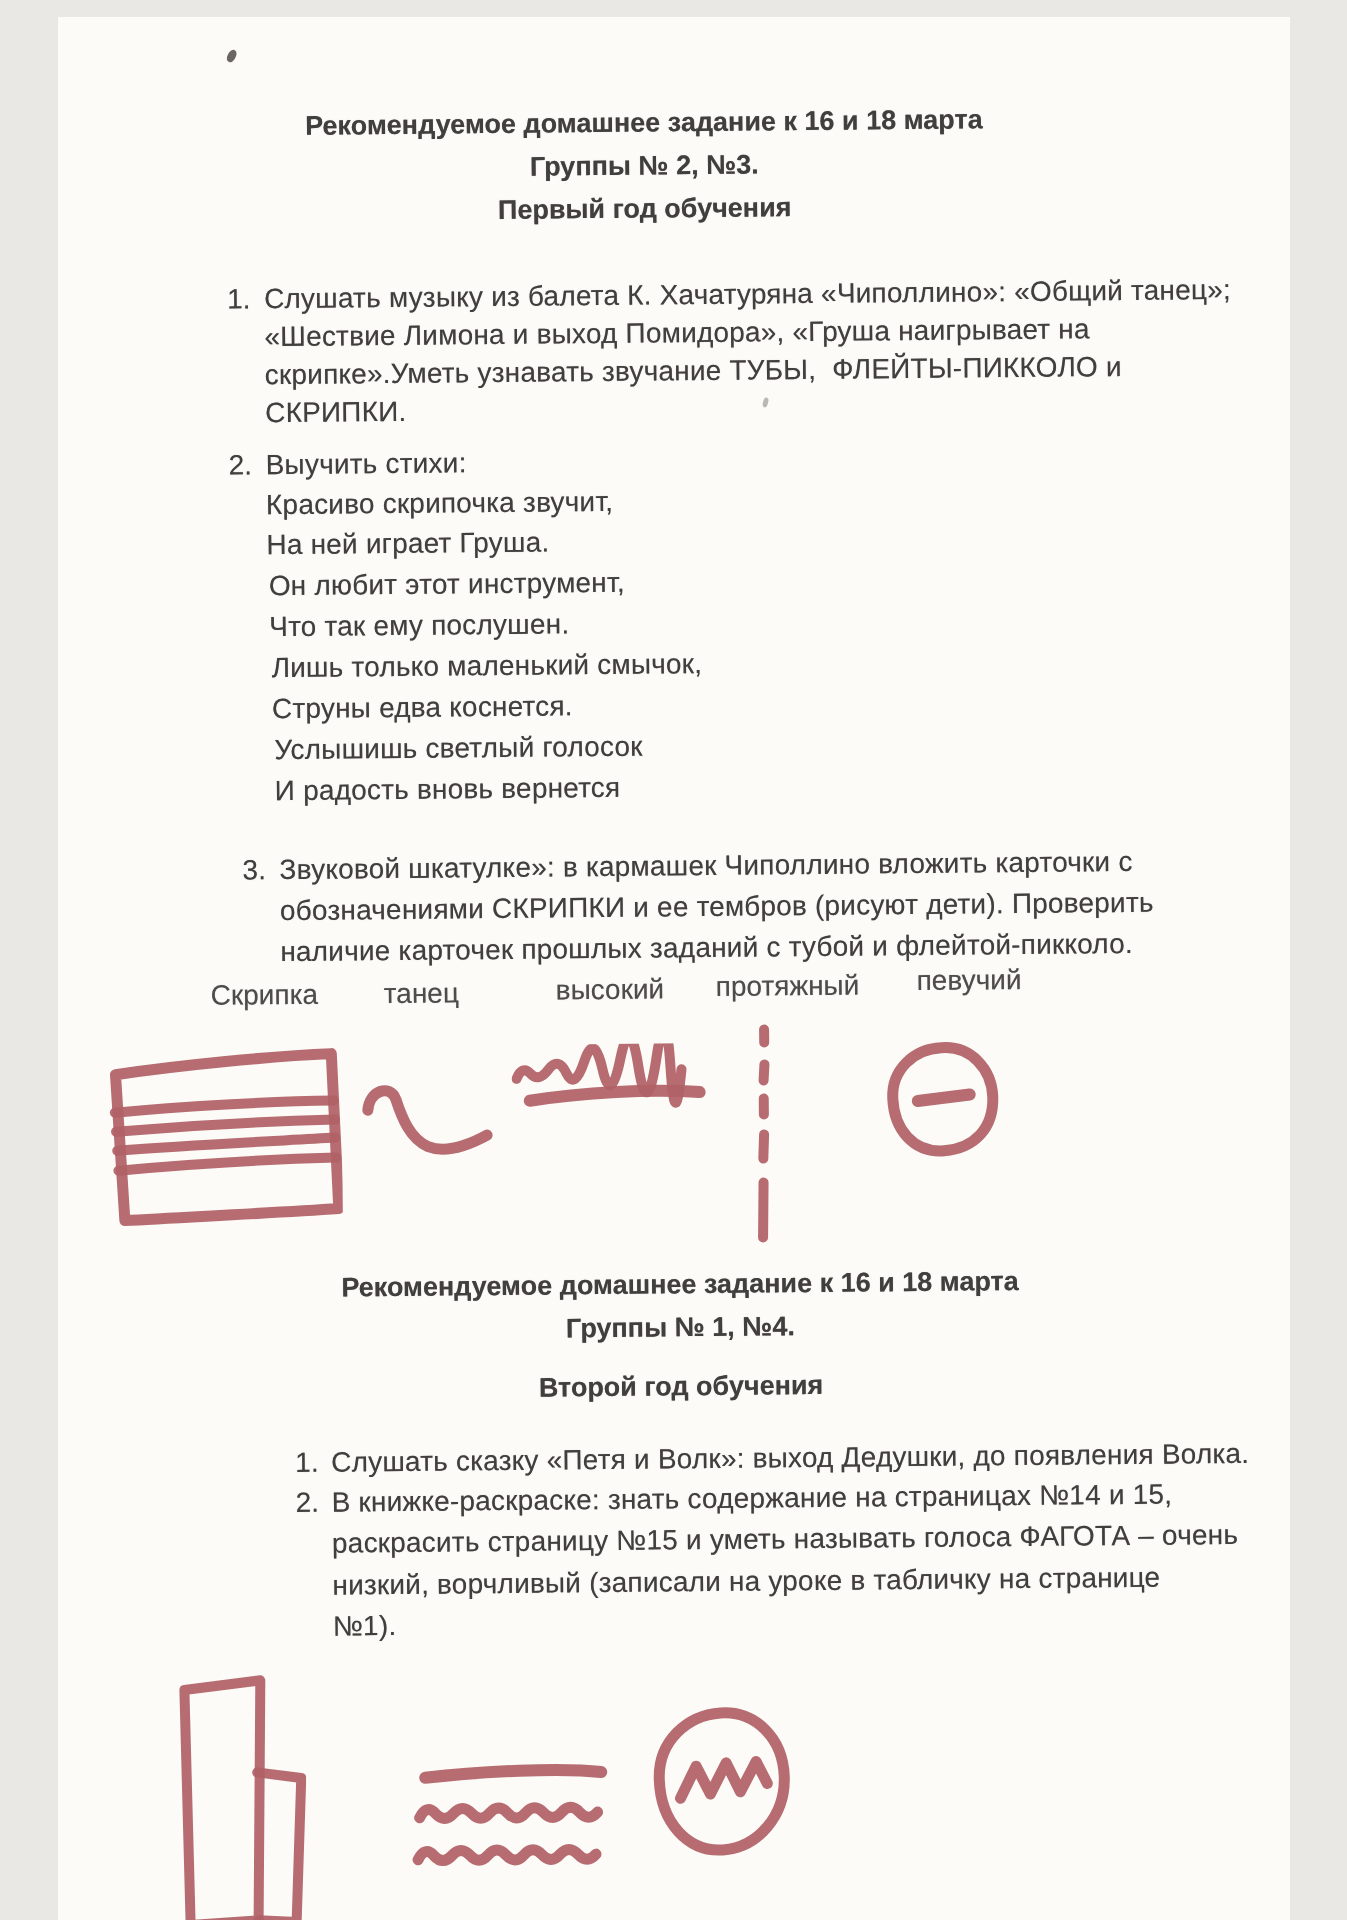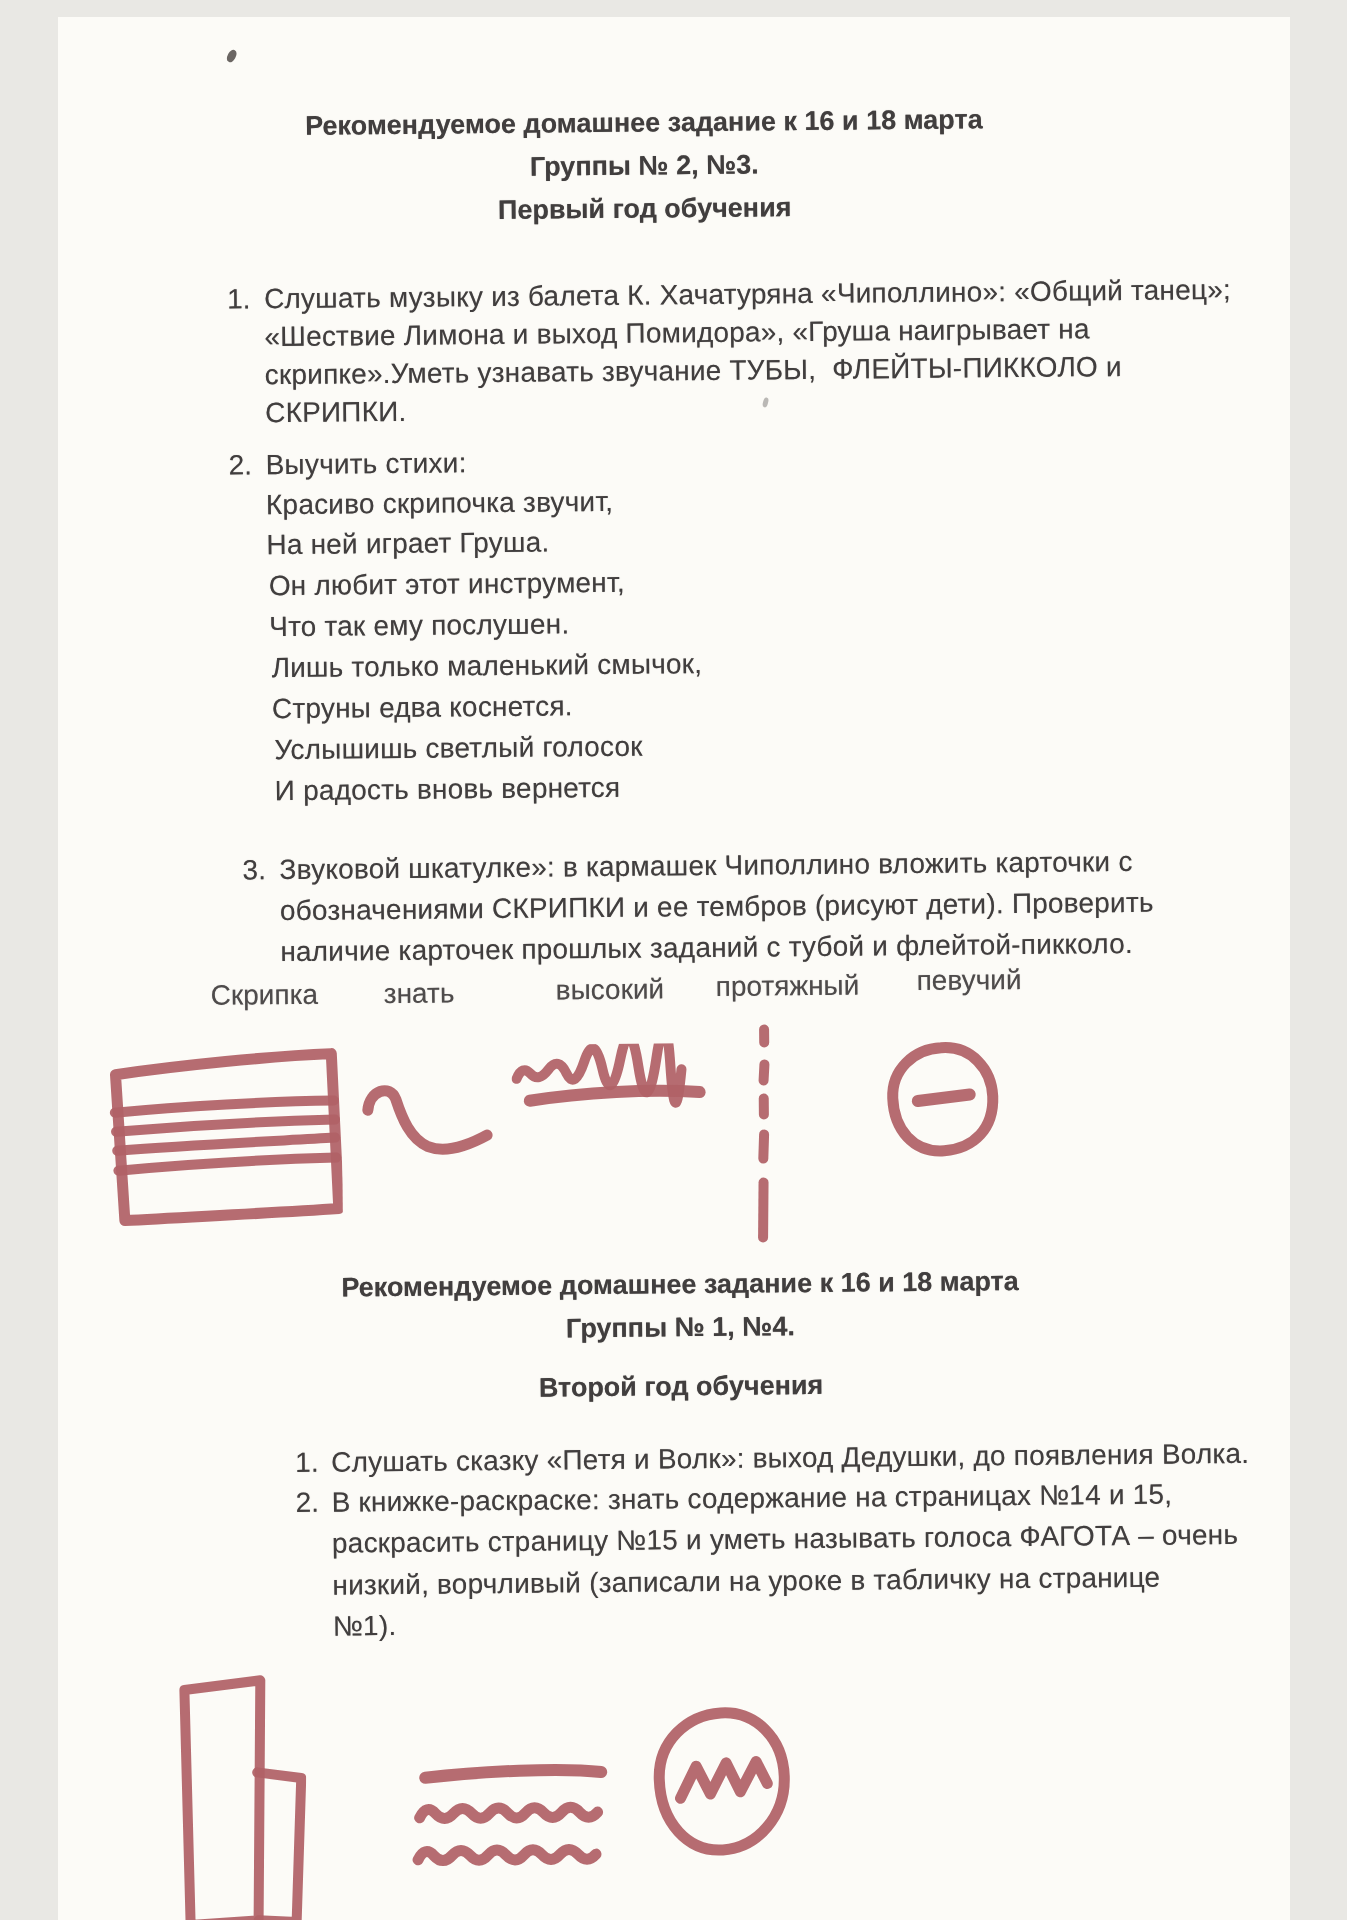--- a/index.html
+++ b/index.html
@@ -59,21 +59,21 @@
     <div class="txt" style="left:216px;top:672px;">Струны едва коснется.</div>
     <div class="txt" style="left:218px;top:713px;">Услышишь светлый голосок</div>
     <div class="txt" style="left:218px;top:754px;">И радость вновь вернется</div>
 
     <div class="num" style="left:185px;top:833px;">3.</div>
     <div class="txt" style="left:222px;top:833px;">Звуковой шкатулке»: в кармашек Чиполлино вложить карточки с</div>
     <div class="txt" style="left:222px;top:874px;">обозначениями СКРИПКИ и ее тембров (рисуют дети). Проверить</div>
     <div class="txt" style="left:222px;top:915px;">наличие карточек прошлых заданий с тубой и флейтой-пикколо.</div>
 
     <div class="label" style="left:152px;top:958px;">Скрипка</div>
-    <div class="label" style="left:325px;top:958px;">знать</div>
+    <div class="label" style="left:325px;top:958px;">танец</div>
     <div class="label" style="left:497px;top:956px;">высокий</div>
     <div class="label" style="left:657px;top:954px;">протяжный</div>
     <div class="label" style="left:858px;top:950px;">певучий</div>
 
     <svg class="drawing" style="left:42px;top:1020px;" width="240" height="188" viewBox="0 0 240 188">
       <path class="mk" stroke-width="11" d="M14,32 C80,23 170,15 230,13 L236,168 C170,172 80,175 22,178 Z"></path>
       <path class="mk" stroke-width="10" d="M13,70 C80,64 170,60 232,60"></path>
       <path class="mk" stroke-width="10" d="M14,89 C80,84 170,80 233,79"></path>
       <path class="mk" stroke-width="10" d="M15,108 C90,103 170,100 233,97"></path>
       <path class="mk" stroke-width="10" d="M16,128 C90,122 170,118 234,117"></path>

